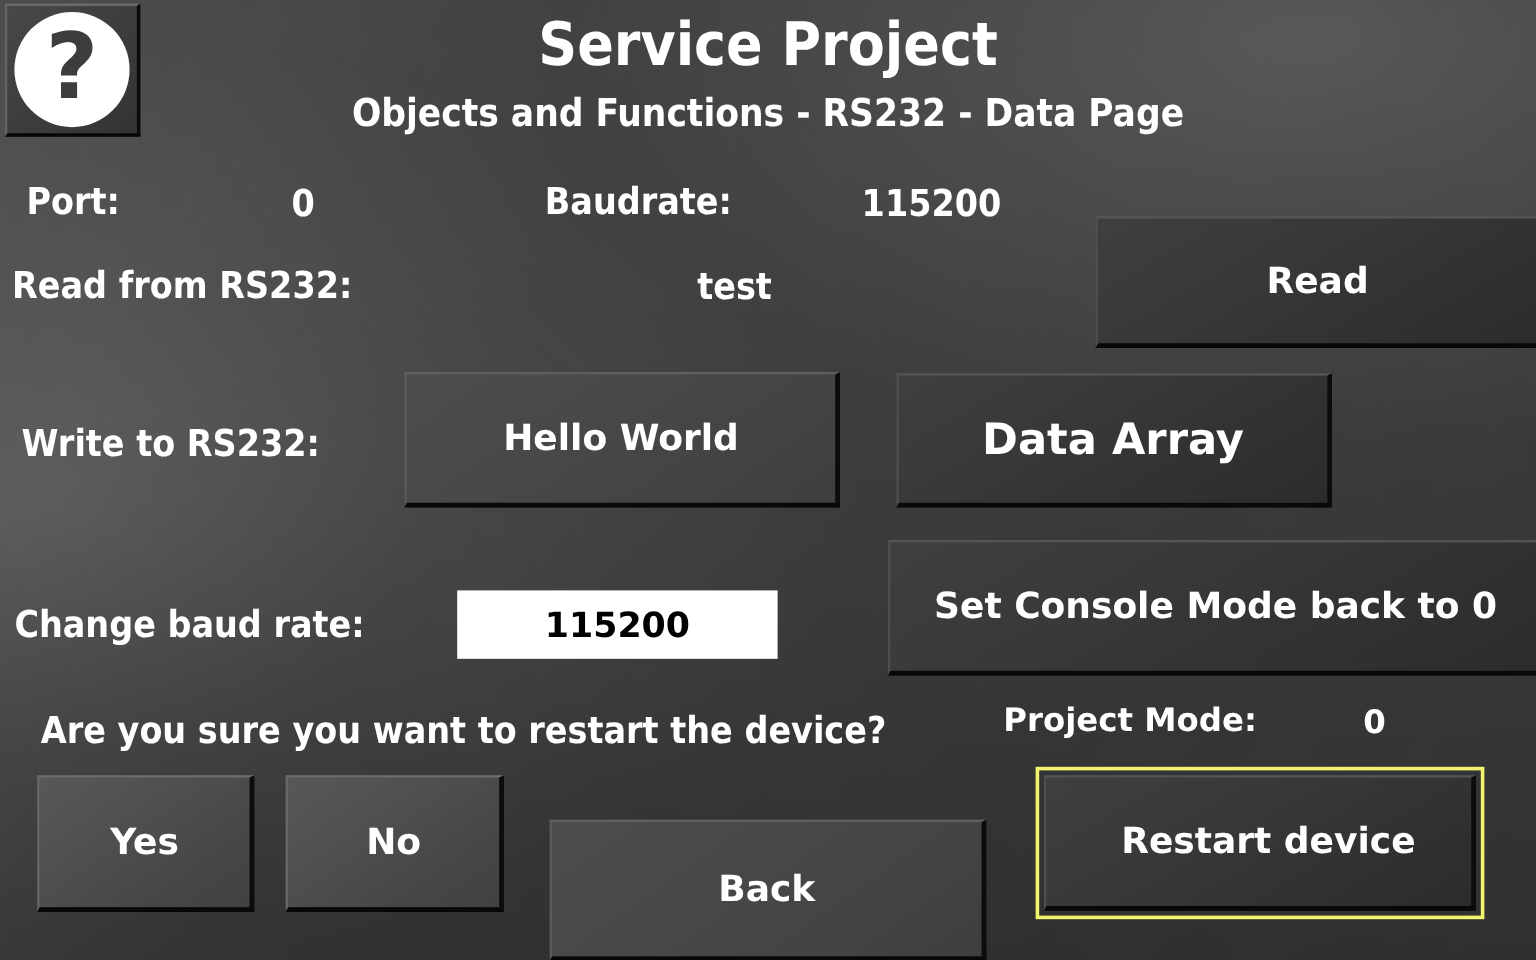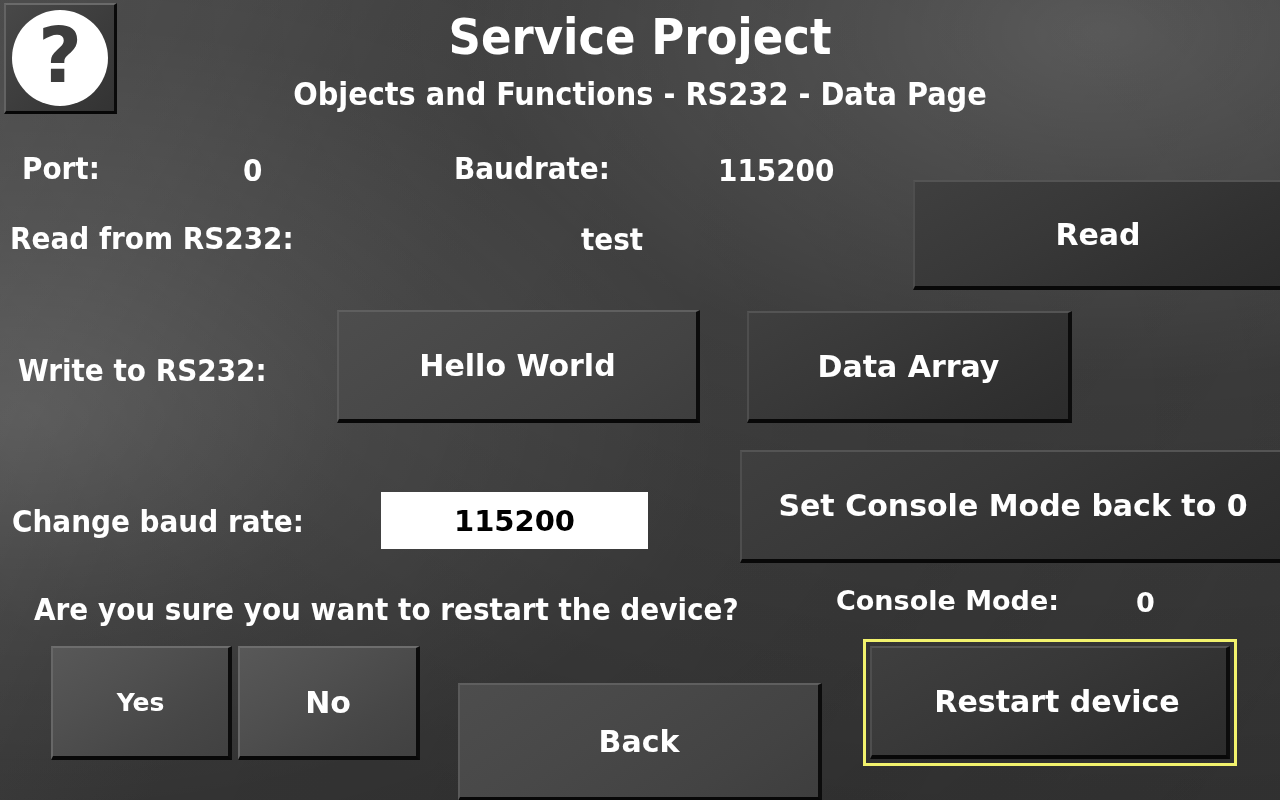--- a/index.html
+++ b/index.html
@@ -168,33 +168,33 @@
 
   <div class="abs cond lbl" style="left:10px; top:220px;">Read from RS232:</div>
   <div class="abs cond val" style="left:581px; top:221px;">test</div>
 
   <div class="btn" style="left:913px; top:180px; width:372px; height:110px; font-size:30px;">Read</div>
 
   <div class="abs cond lbl" style="left:18px; top:352px;">Write to RS232:</div>
 
   <div class="btn mid" style="left:337px; top:310px; width:363px; height:113px; font-size:30px;">Hello World</div>
 
-  <div class="btn" style="left:747px; top:311px; width:325px; height:112px; font-size:30px;">Data Array</div>
+  <div class="btn" style="left:747px; top:311px; width:363px; height:112px; font-size:36px;">Data Array</div>
 
   <div class="abs cond lbl" style="left:12px; top:503px;">Change baud rate:</div>
 
   <div id="baud-input" style="left:381px; top:492px; width:267px; height:57px; font-size:29px;">115200</div>
 
   <div class="btn" style="left:740px; top:450px; width:548px; height:113px; font-size:30px;">Set Console Mode back to 0</div>
 
   <div class="abs cond lbl" style="left:34px; top:591px;">Are you sure you want to restart the device?</div>
-  <div class="abs wide" style="left:836px; top:585px; font-size:27px;">Console Mode:</div>
+  <div class="abs wide" style="left:836px; top:585px; font-size:27px;">Project Mode:</div>
   <div class="abs wide" style="left:1136px; top:587px; font-size:27px;">0</div>
 
-  <div class="btn light" style="left:31px; top:646px; width:181px; height:114px; font-size:25px;margin-left:20px;">Yes</div>
+  <div class="btn light" style="left:31px; top:646px; width:181px; height:114px; font-size:30px;">Yes</div>
 
   <div class="btn light" style="left:238px; top:646px; width:182px; height:114px; font-size:30px;">No</div>
 
   <div class="btn mid" style="left:458px; top:683px; width:364px; height:118px; font-size:30px;">Back</div>
 
   <div class="focus-wrap" style="left:863px; top:639px; width:374px; height:127px;">
     <div class="btn" style="font-size:30px;padding-left:16px;">Restart device</div>
   </div>
 
 </div>

